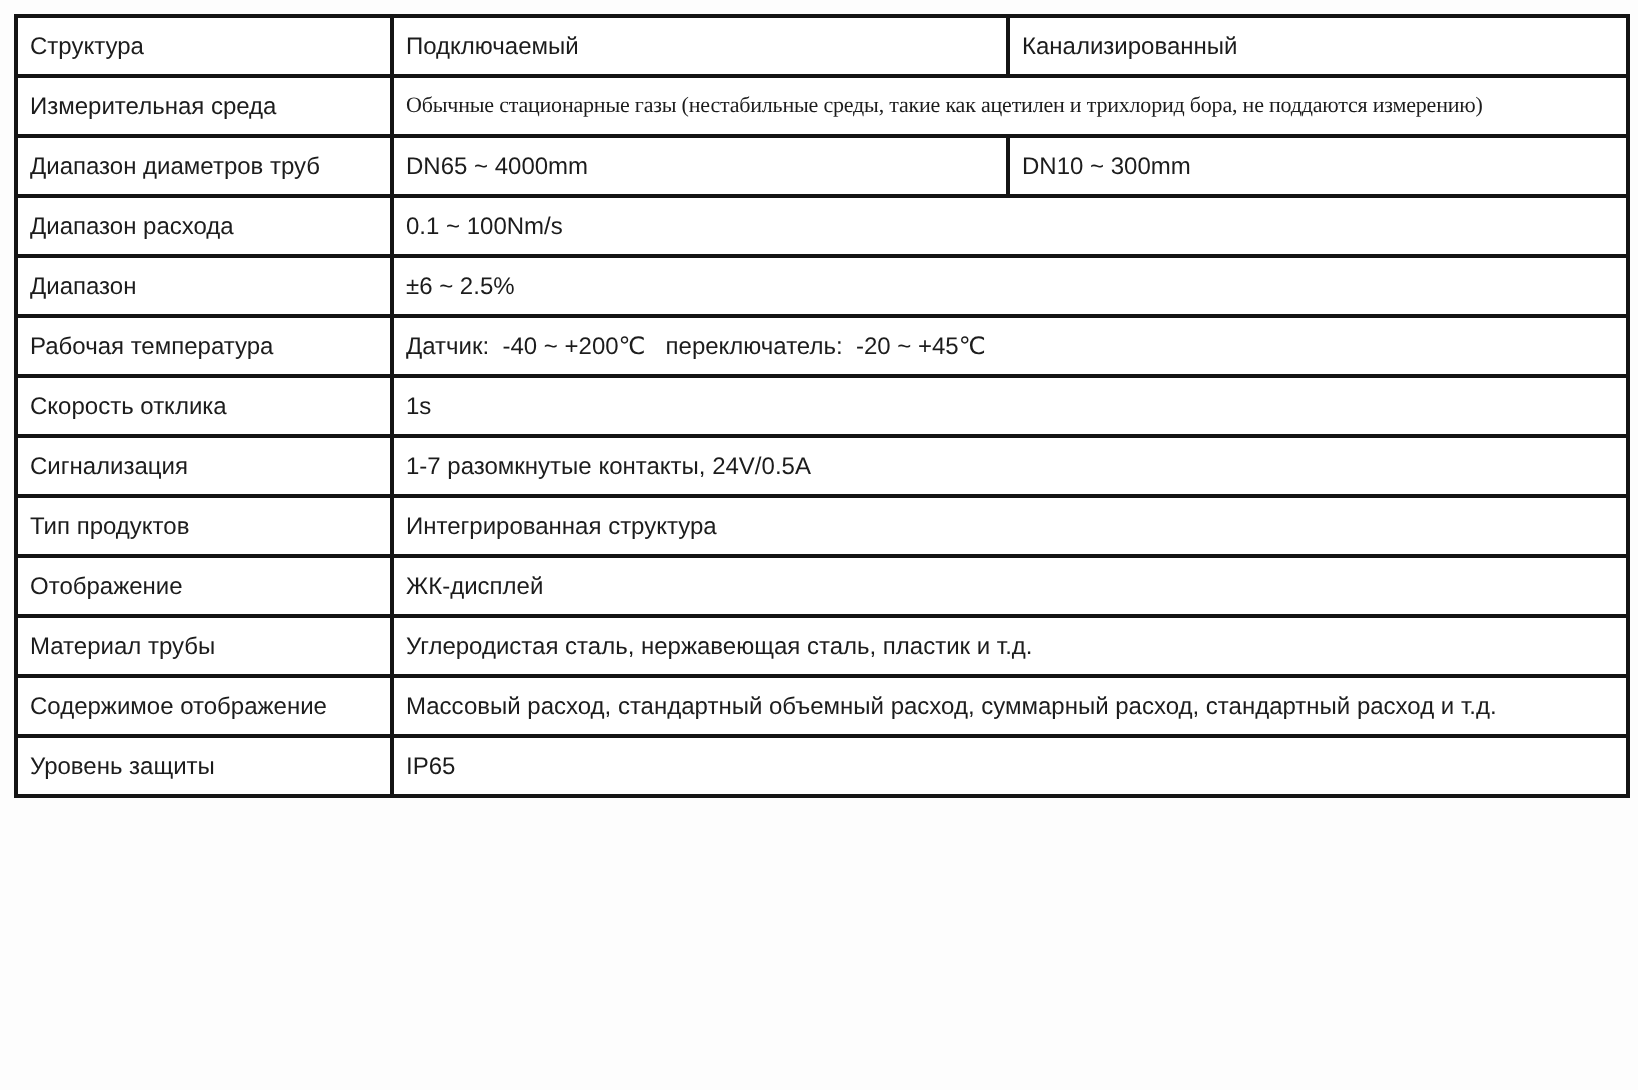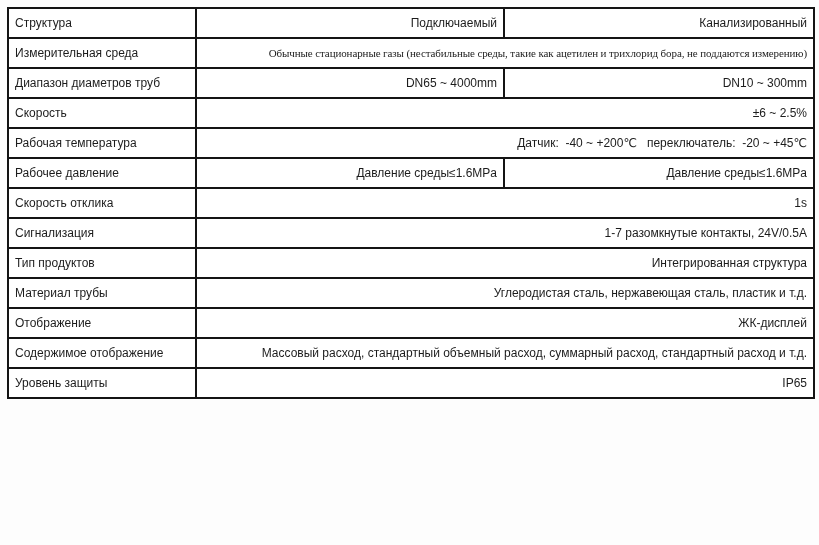--- a/index.html
+++ b/index.html
@@ -33,21 +33,21 @@
     height: 28px;
     vertical-align: middle;
     padding: 0 6px;
     overflow: hidden;
   }
   td.label {
     text-align: left;
     padding-left: 6px;
   }
   td.val {
-    text-align: right;
+    text-align: left;
     white-space: pre-wrap;
   }
   td.val.fit {
     white-space: nowrap;
     font-size: 11px;
     letter-spacing: -0.1px;
     font-family: Liberation Serif, serif;
   }
   tr.tall td {
     height: 40px;
@@ -77,51 +77,50 @@
       <tr>
         <td class="label">Измерительная среда</td>
         <td class="val fit" colspan="2">Обычные стационарные газы (нестабильные среды, такие как ацетилен и трихлорид бора, не поддаются измерению)</td>
       </tr>
       <tr>
         <td class="label">Диапазон диаметров труб</td>
         <td class="val">DN65 ~ 4000mm</td>
         <td class="val">DN10 ~ 300mm</td>
       </tr>
       <tr>
-        <td class="label">Скорость</td>
+        <td class="label">Диапазон расхода</td>
+        <td class="val" colspan="2">0.1 ~ 100Nm/s</td>
+      </tr>
+      <tr>
+        <td class="label">Диапазон</td>
         <td class="val" colspan="2">±6 ~ 2.5%</td>
       </tr>
       <tr>
         <td class="label">Рабочая температура</td>
         <td class="val" colspan="2">Датчик:  -40 ~ +200℃   переключатель:  -20 ~ +45℃</td>
-      </tr>
-      <tr>
-        <td class="label">Рабочее давление</td>
-        <td class="val">Давление среды≤1.6MPa</td>
-        <td class="val">Давление среды≤1.6MPa</td>
       </tr>
       <tr>
         <td class="label">Скорость отклика</td>
         <td class="val" colspan="2">1s</td>
       </tr>
       <tr>
         <td class="label">Сигнализация</td>
         <td class="val" colspan="2">1-7 разомкнутые контакты, 24V/0.5A</td>
       </tr>
       <tr>
         <td class="label">Тип продуктов</td>
         <td class="val" colspan="2">Интегрированная структура</td>
       </tr>
       <tr>
+        <td class="label">Отображение</td>
+        <td class="val" colspan="2">ЖК-дисплей</td>
+      </tr>
+      <tr>
         <td class="label">Материал трубы</td>
         <td class="val" colspan="2">Углеродистая сталь, нержавеющая сталь, пластик и т.д.</td>
-      </tr>
-      <tr>
-        <td class="label">Отображение</td>
-        <td class="val" colspan="2">ЖК-дисплей</td>
       </tr>
       <tr>
         <td class="label">Содержимое отображение</td>
         <td class="val" colspan="2">Массовый расход, стандартный объемный расход, суммарный расход, стандартный расход и т.д.</td>
       </tr>
       <tr>
         <td class="label">Уровень защиты</td>
         <td class="val" colspan="2">IP65</td>
       </tr>
 

